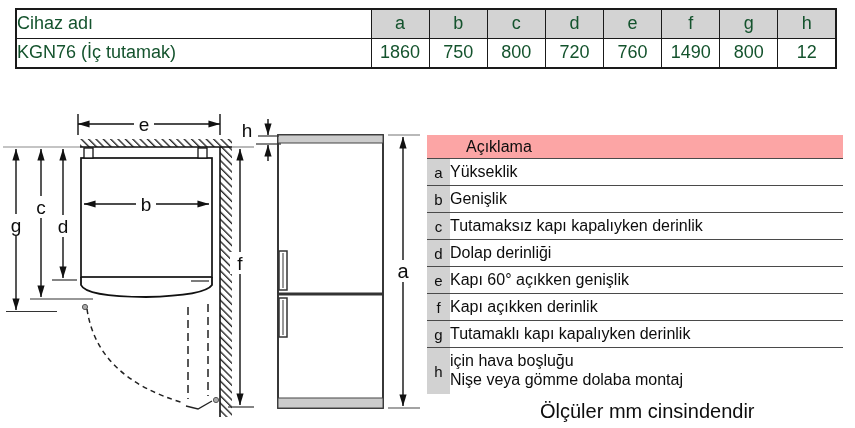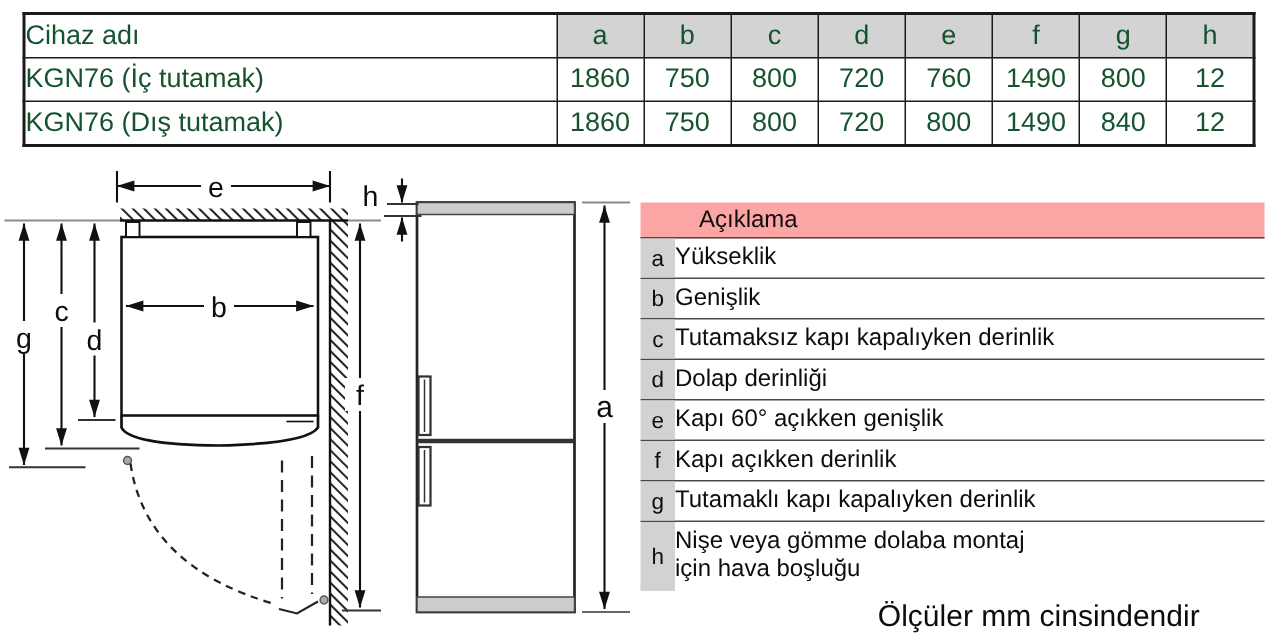--- a/index.html
+++ b/index.html
@@ -45,21 +45,21 @@
   }
   .l-desc {
     flex:1; min-height:26px; font-size:16px;
     display:flex; align-items:center;
   }
   .l-desc.two-line { display:block; padding-top:3px; padding-bottom:5px; line-height:19px; }
 
   
   .caption {
     position:absolute; left:540px; top:400px; width:305px;
-    text-align:center; font-size:20px;
+    text-align:left; font-size:20px;
   }
 </style>
 </head>
 <body>
 
 <table class="spec-table">
   <colgroup>
     <col class="name-col">
       <col>
       <col>
@@ -86,31 +86,20 @@
     <td class="name-cell">KGN76 (İç tutamak)</td>
     <td class="val-cell">1860</td>
     <td class="val-cell">750</td>
     <td class="val-cell">800</td>
     <td class="val-cell">720</td>
     <td class="val-cell">760</td>
     <td class="val-cell">1490</td>
     <td class="val-cell">800</td>
     <td class="val-cell">12</td>
   </tr>
-  <tr>
-    <td class="name-cell">KGN76 (Dış tutamak)</td>
-    <td class="val-cell">1860</td>
-    <td class="val-cell">750</td>
-    <td class="val-cell">800</td>
-    <td class="val-cell">720</td>
-    <td class="val-cell">800</td>
-    <td class="val-cell">1490</td>
-    <td class="val-cell">840</td>
-    <td class="val-cell">12</td>
-  </tr>
 </tbody>
   </table>
 
 <svg class="diagram-svg" viewBox="0 105 430 323">
   <defs>
     <marker id="arr" viewBox="0 0 12 8" refX="11.3" refY="4" markerWidth="13" markerHeight="8.5" markerUnits="userSpaceOnUse" orient="auto-start-reverse">
       <path d="M0.4,0.6 L11.5,4 L0.4,7.4 z" fill="#111"></path>
     </marker>
     <pattern id="hatch" patternUnits="userSpaceOnUse" width="5.2" height="5.2" patternTransform="rotate(-45)">
       <rect width="5.2" height="5.2" fill="#ffffff"></rect>
@@ -224,19 +213,19 @@
     <div class="l-key">f</div>
     <div class="l-desc">Kapı açıkken derinlik</div>
   </div>
   <div class="legend-row">
     <div class="l-key">g</div>
     <div class="l-desc">Tutamaklı kapı kapalıyken derinlik</div>
   </div>
   <div class="legend-row last">
     <div class="l-key">h</div>
     <div class="l-desc two-line">
+      <div>için hava boşluğu</div>
       <div>Nişe veya gömme dolaba montaj</div>
-      <div>için hava boşluğu</div>
     </div>
   </div>
 </div>
 
 <div class="caption">Ölçüler mm cinsindendir</div>
 
 </body></html>

